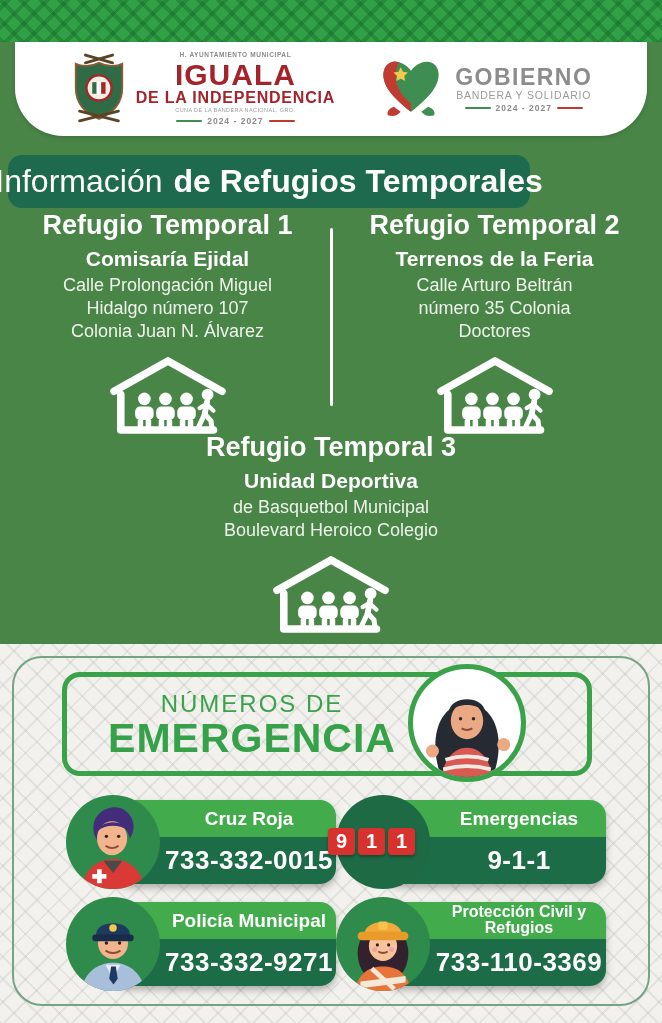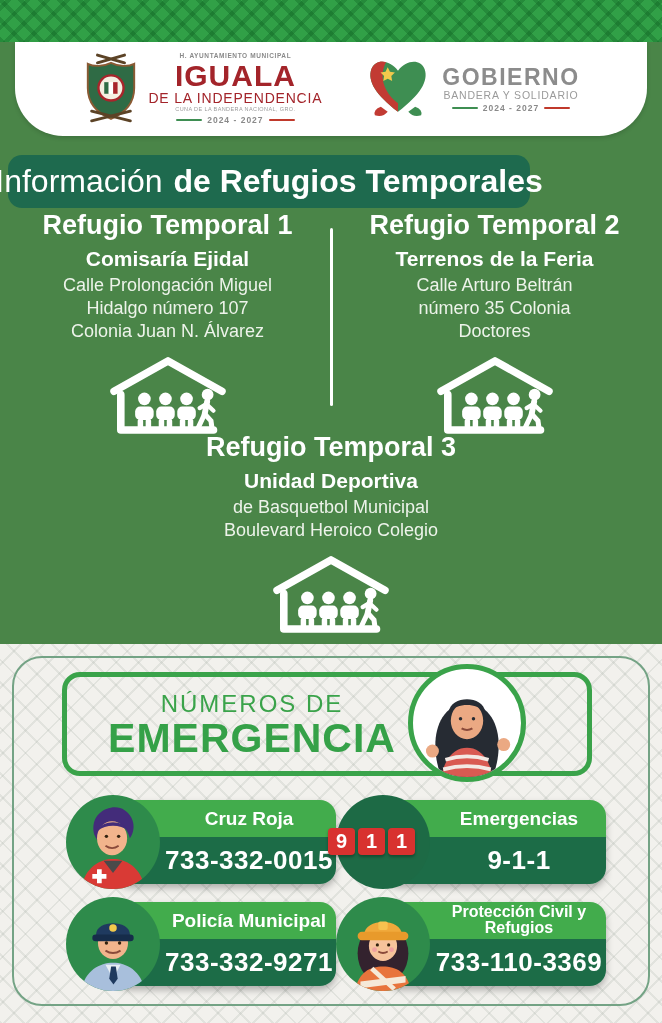--- a/index.html
+++ b/index.html
@@ -16,21 +16,21 @@
   }
 
   
   .white-header { position:absolute; left:15px; top:42px; width:632px; height:94px;
     background:#fff; border-radius:0 0 48px 48px; display:flex; align-items:center;
     justify-content:center; gap:40px; box-shadow:0 2px 4px rgba(0,0,0,.15); }
   .logo { display:flex; align-items:center; gap:8px; }
   .mtext, .gtext { display:flex; flex-direction:column; align-items:center; line-height:1.05; }
   .m1 { font-size:6.5px; color:#8A8A8A; letter-spacing:.6px; font-weight:700; }
   .mname { font-size:30px; font-weight:800; color:#A3242A; letter-spacing:1px; }
-  .m2 { font-size:14px; font-weight:400; color:#A3242A; letter-spacing:.8px; }
+  .m2 { font-size:16px; font-weight:700; color:#A3242A; letter-spacing:.8px; }
   .m3 { font-size:5.5px; color:#9B9B9B; letter-spacing:.4px; margin-top:1px; }
   .g1 { font-size:23px; font-weight:700; color:#8C8C8C; letter-spacing:1.5px; }
   .g2 { font-size:10.5px; color:#9A9A9A; letter-spacing:.8px; }
   .yearline { display:flex; align-items:center; gap:5px; margin-top:3px; }
   .yearline .yr { font-size:8.5px; color:#8A8A8A; font-weight:700; letter-spacing:1px; }
   .dash { width:26px; height:2px; border-radius:1px; }
   .dash.g { background:#3E8E52; }
   .dash.r { background:#C0392B; }
 
   

